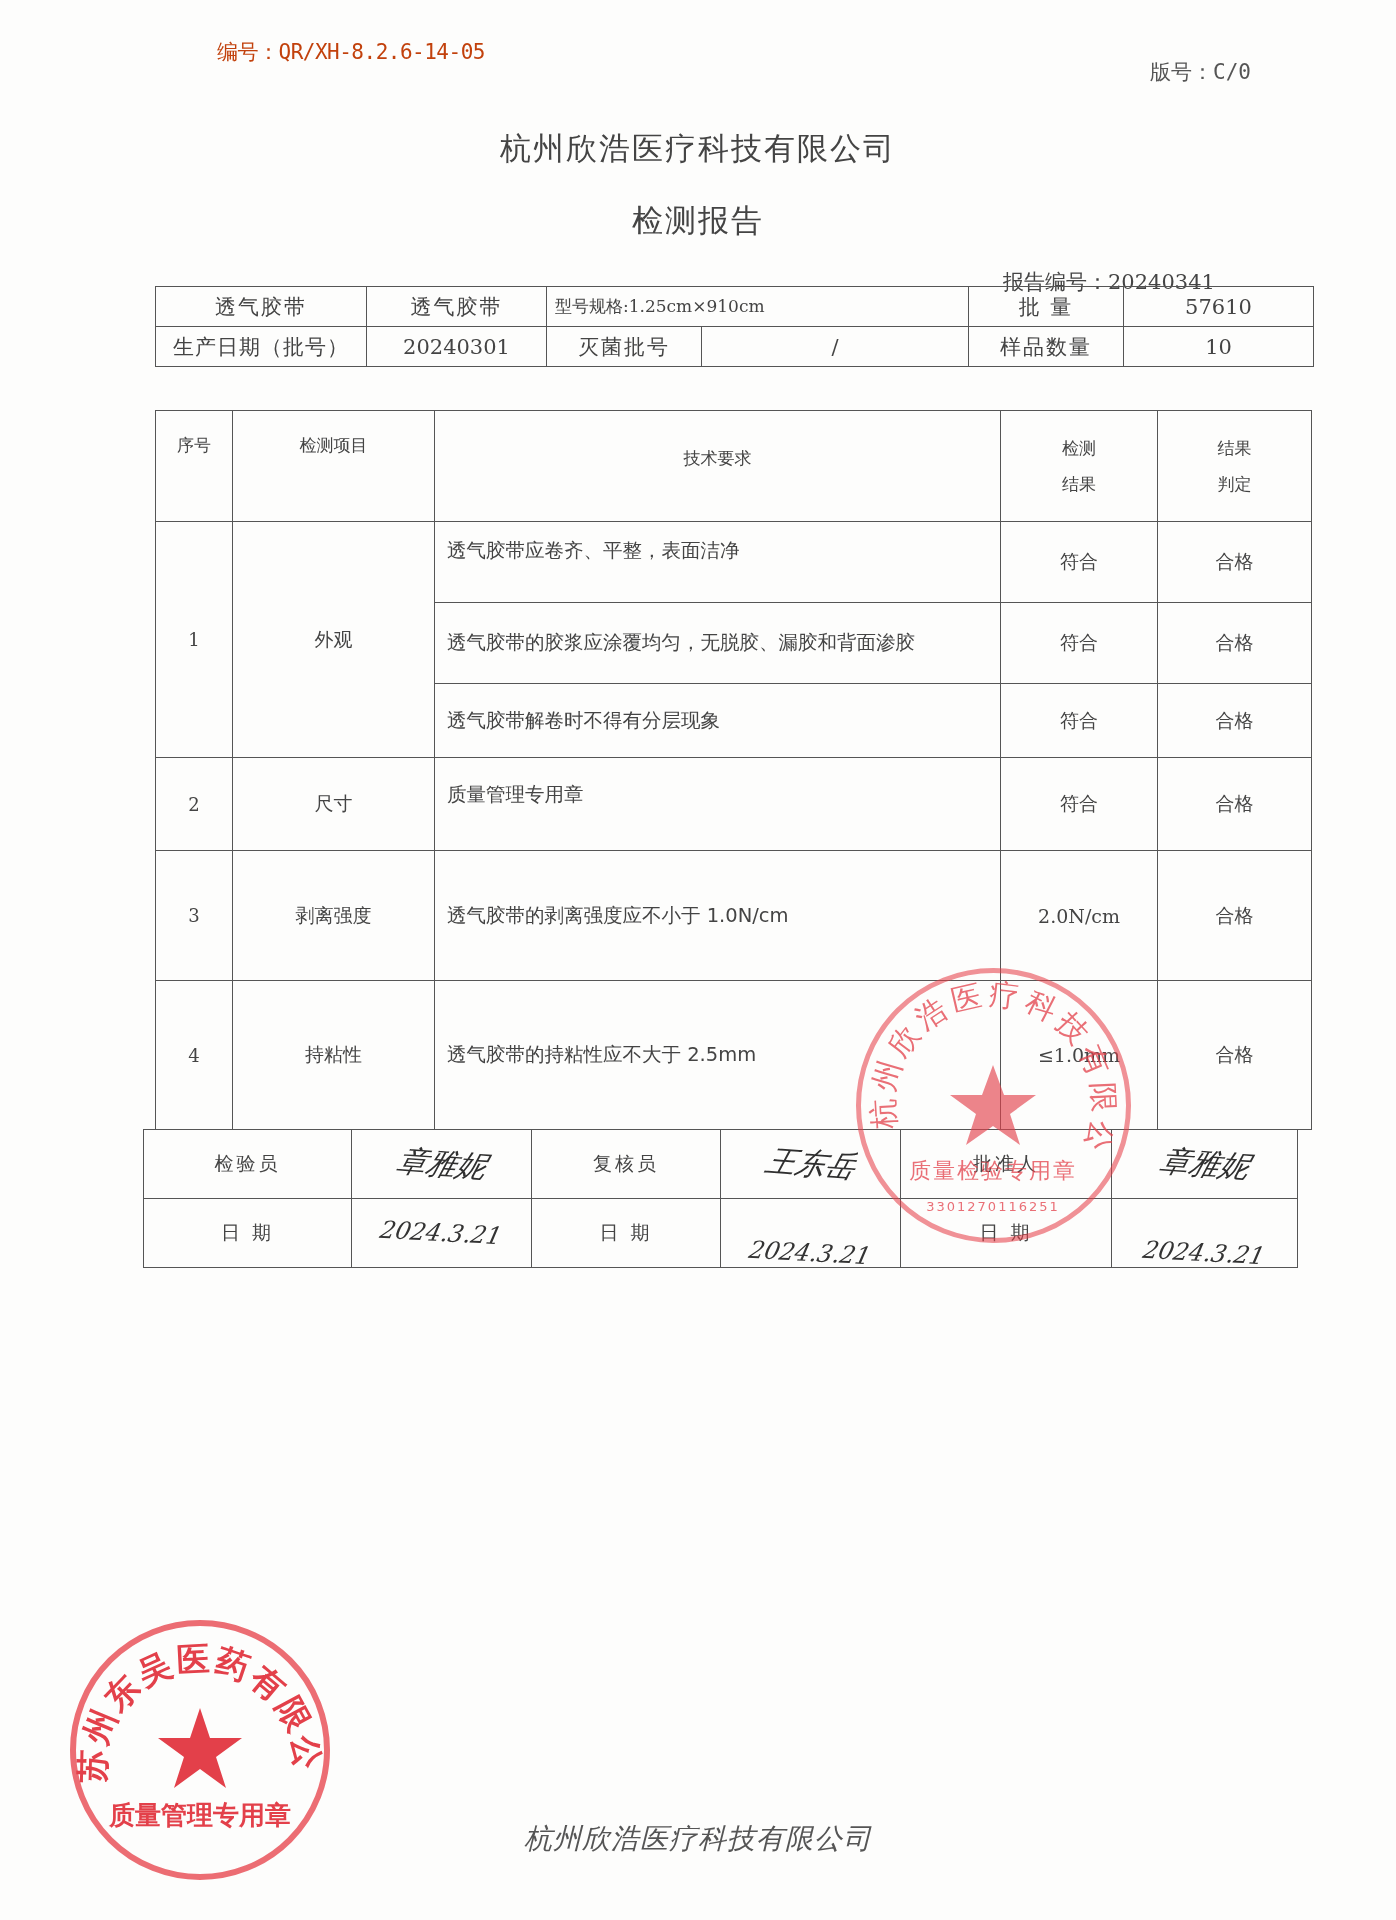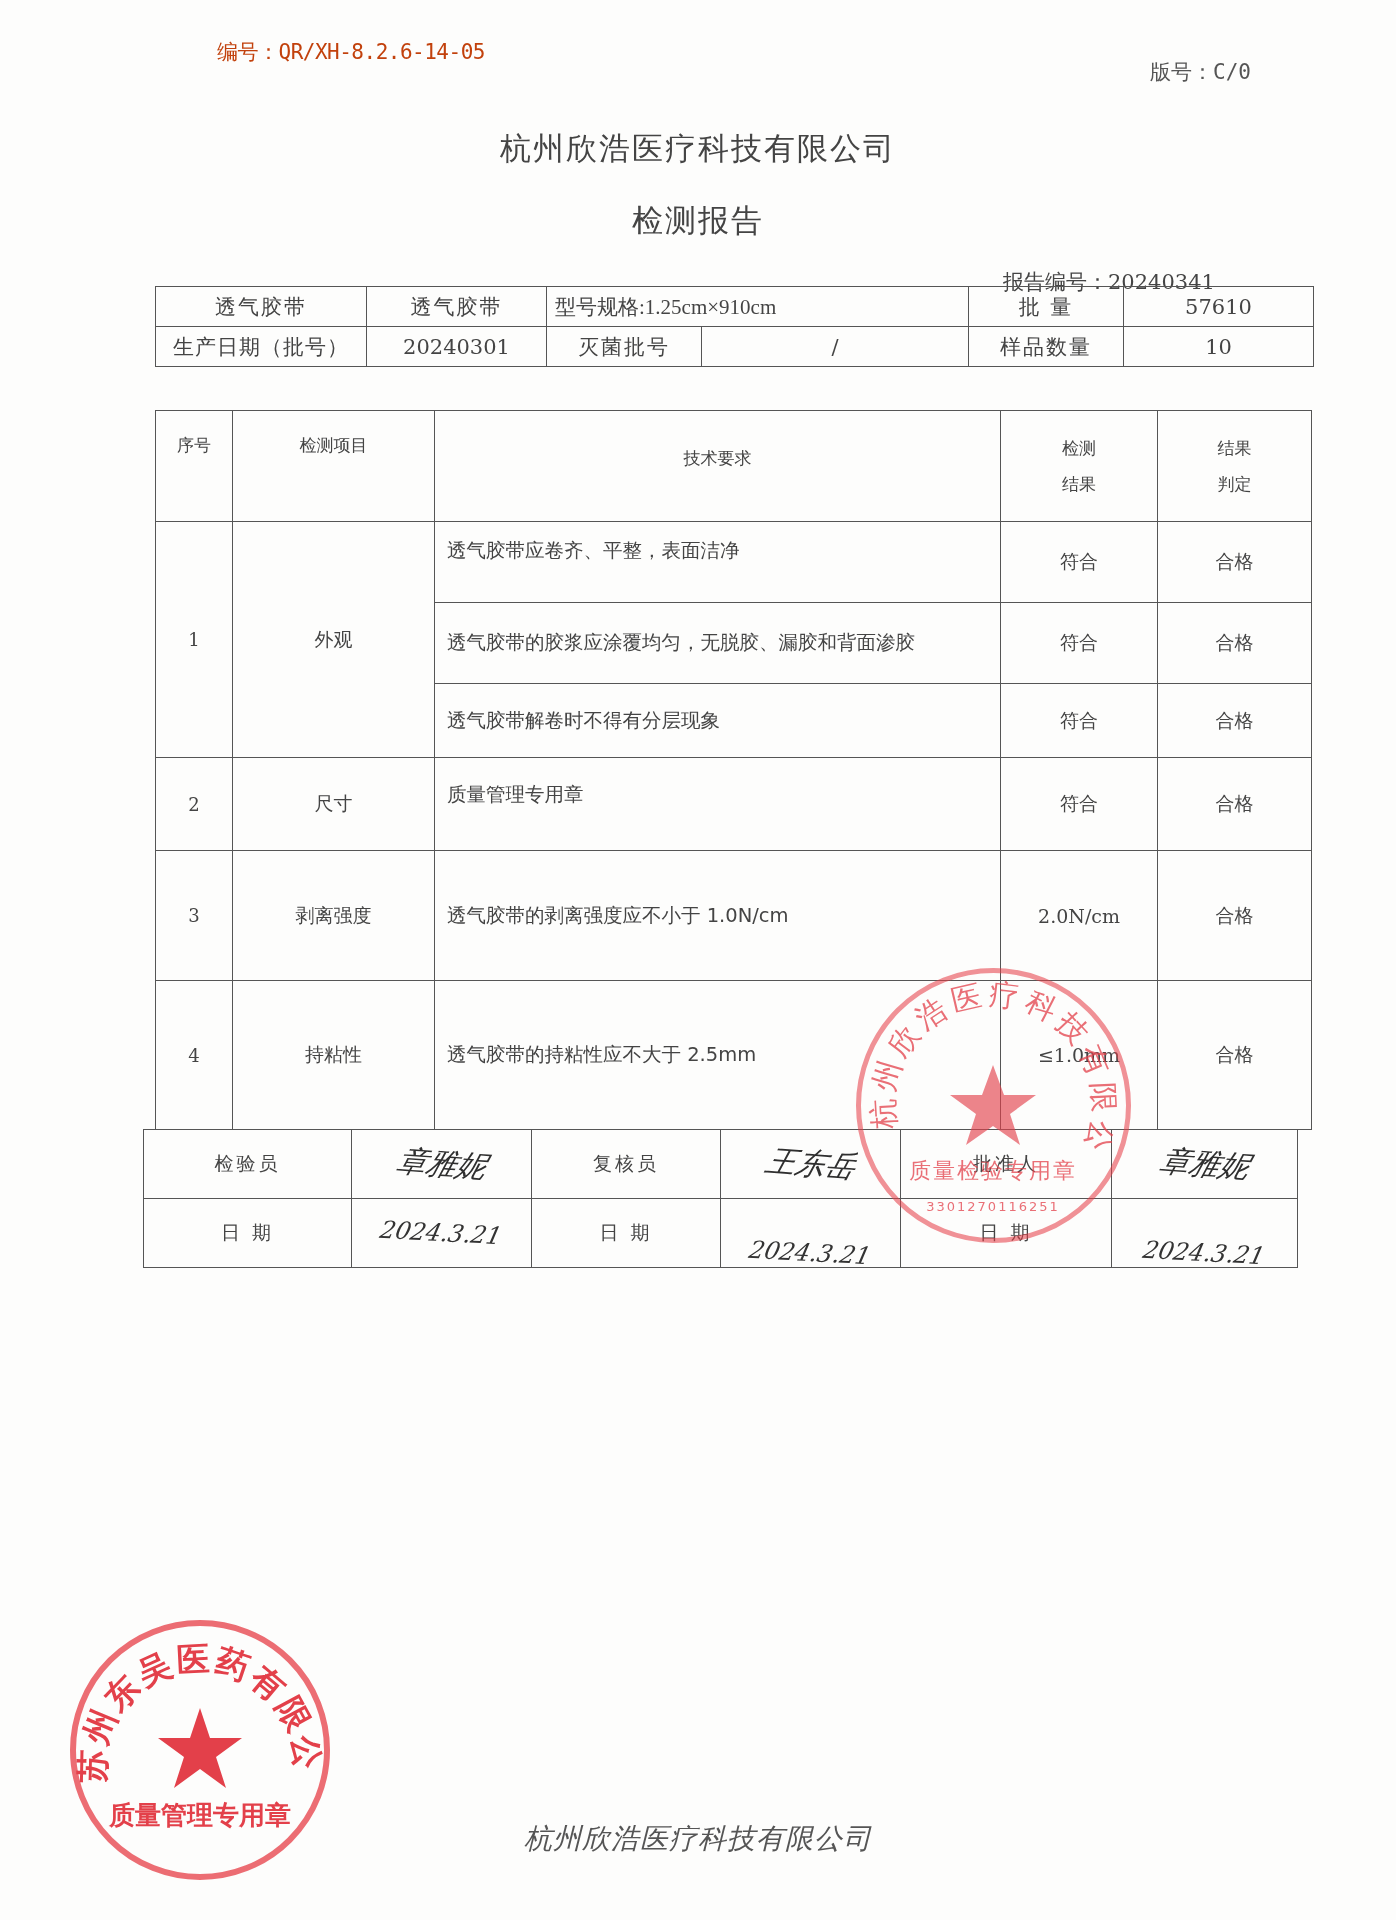--- a/index.html
+++ b/index.html
@@ -67,21 +67,21 @@
       <col style="width:180px">
       <col style="width:155px">
       <col style="width:267px">
       <col style="width:155px">
       <col style="width:190px">
   </colgroup>
   <tbody>
       <tr>
     <td class="cn">透气胶带</td>
     <td class="cn">透气胶带</td>
-    <td class="left" colspan="2" style="font-size:21px;font-family:Liberation Serif, serif;">型号规格:1.25cm×910cm</td>
+    <td class="left" colspan="2" style="font-size:17px;">型号规格:1.25cm×910cm</td>
     <td class="cn">批 量</td>
     <td>57610</td>
   </tr>
   <tr>
     <td class="cn" style="letter-spacing:1px;">生产日期（批号）</td>
     <td>20240301</td>
     <td class="cn">灭菌批号</td>
     <td>/</td>
     <td class="cn">样品数量</td>
     <td>10</td>

